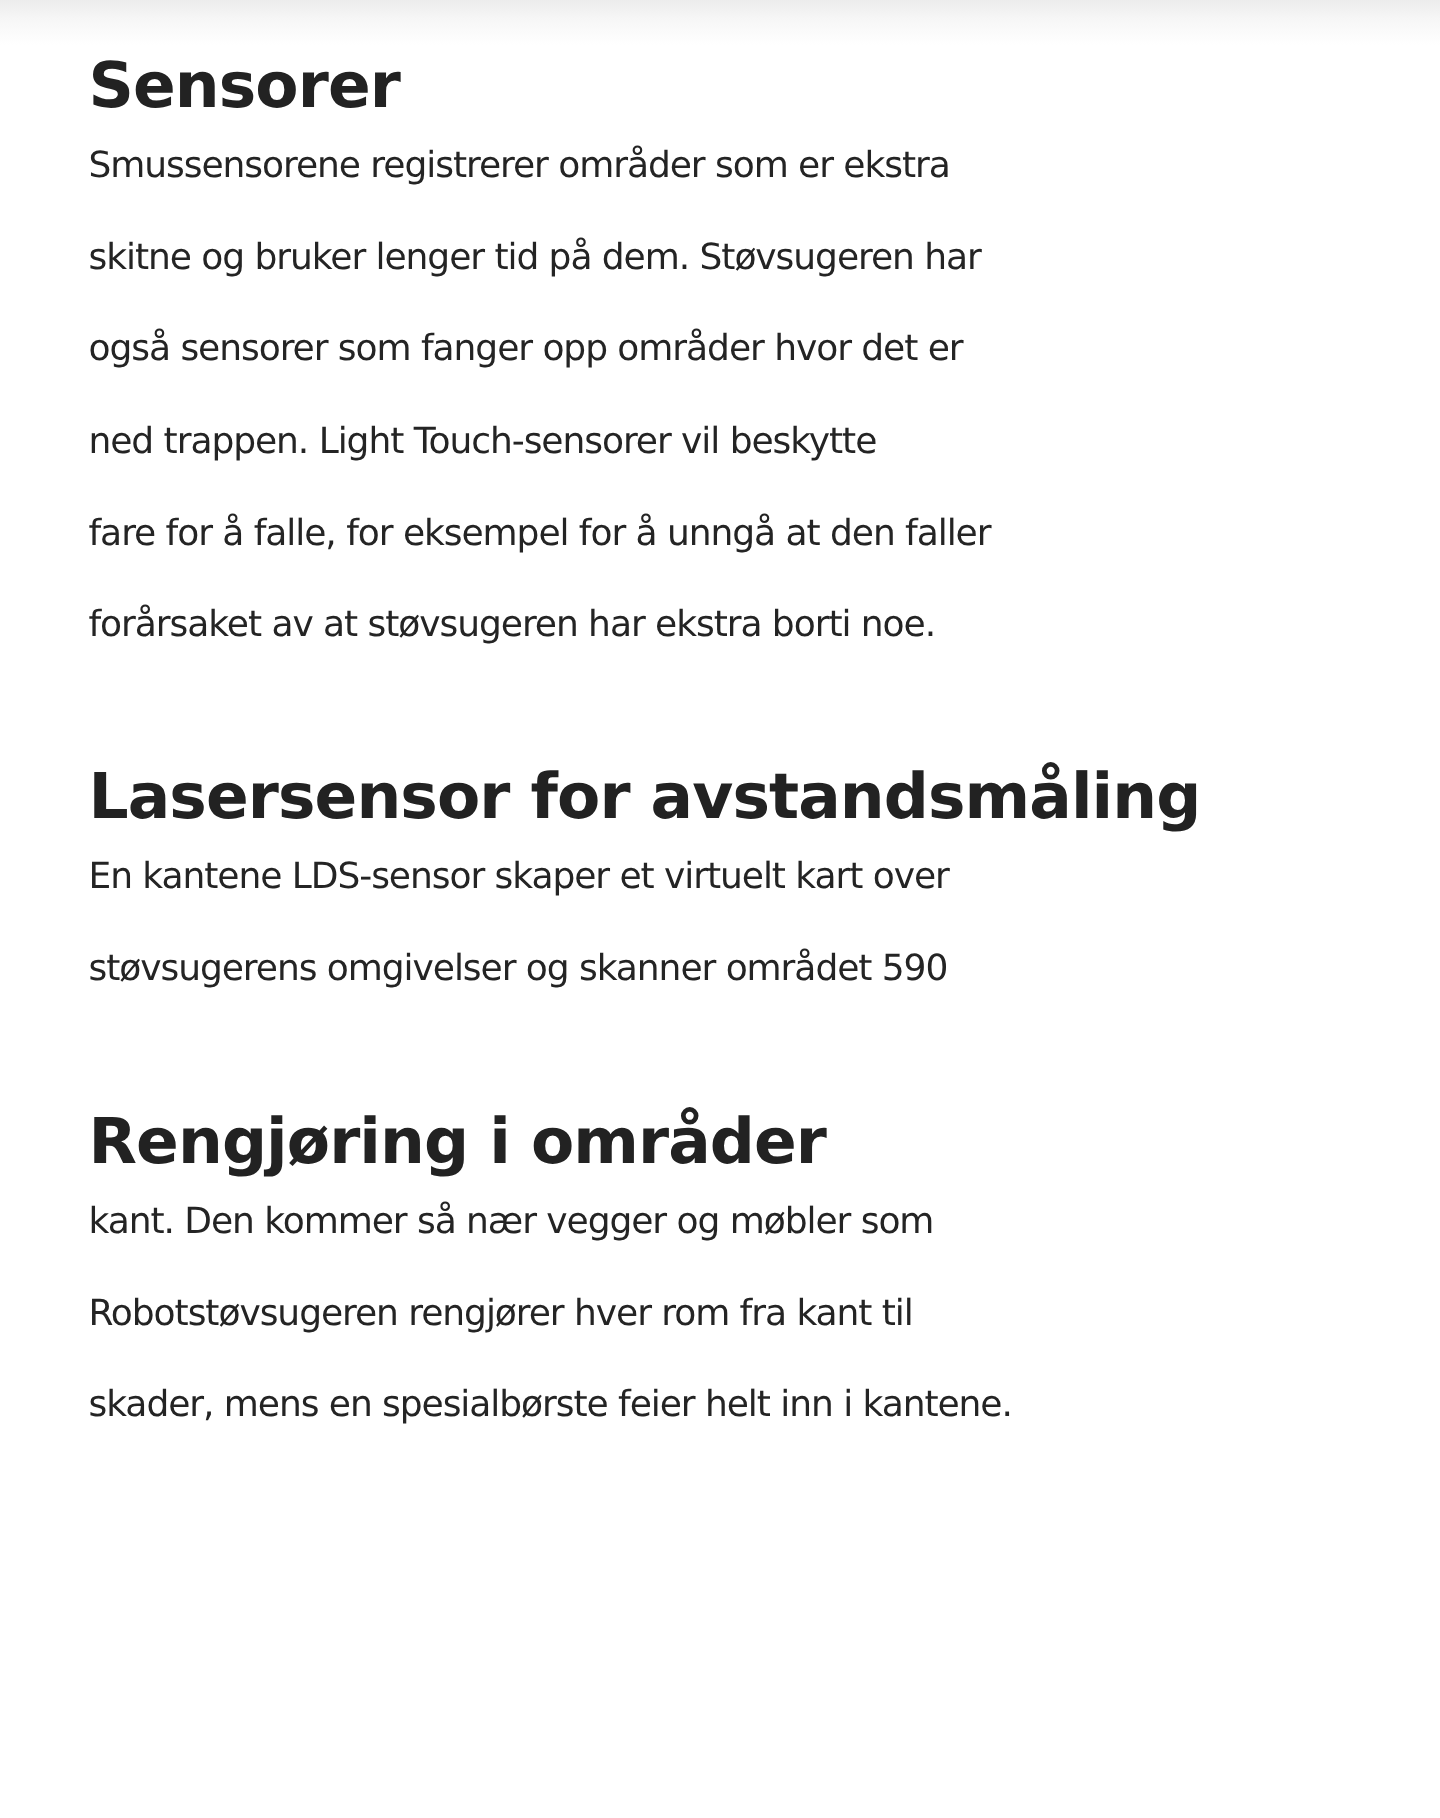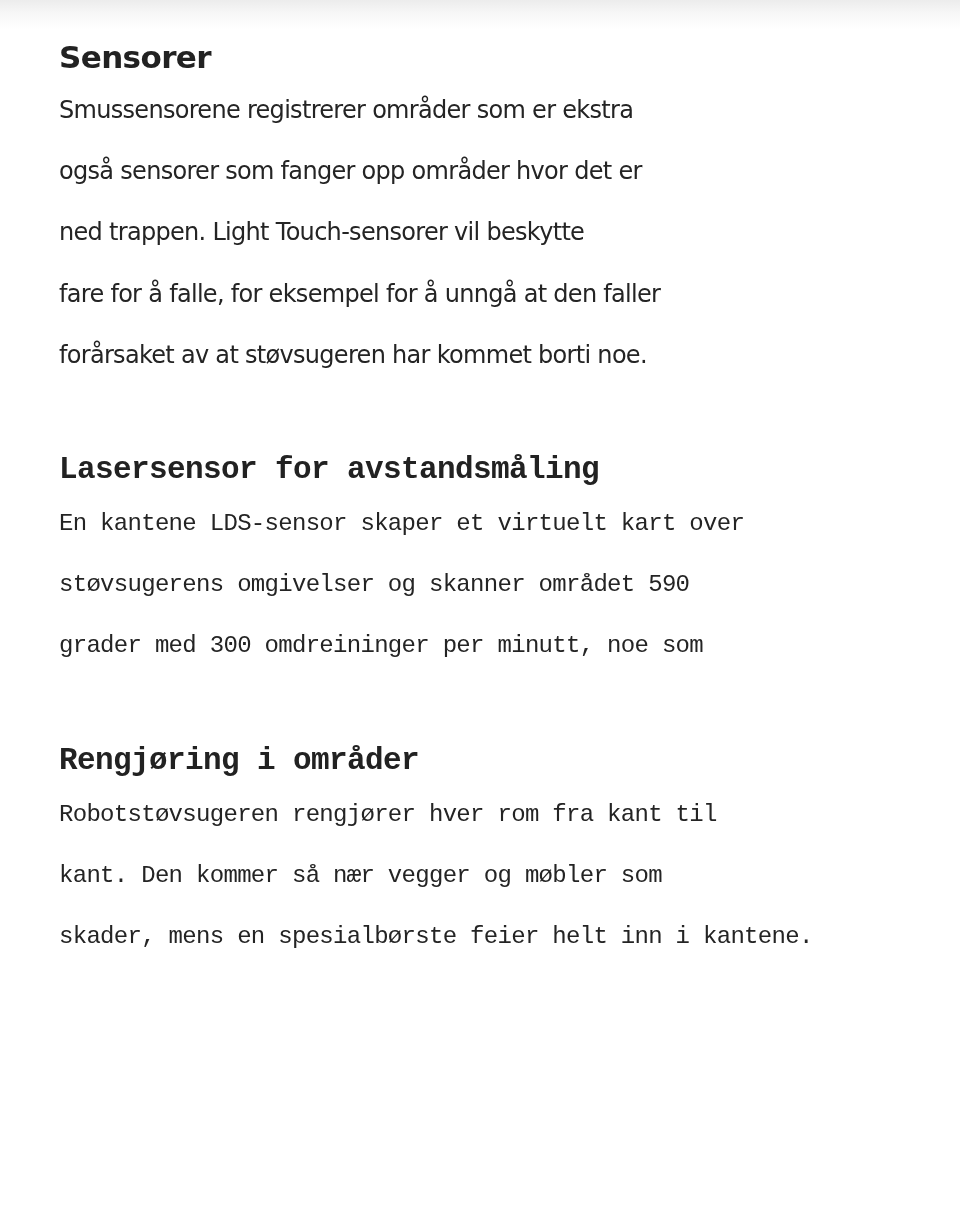--- a/index.html
+++ b/index.html
@@ -25,24 +25,23 @@
       position: absolute;
       left: 59px;
       top: 34px;
       width: 880px;
     }
     .section {
       margin: 0;
     }
     .section + .section {
       margin-top: 61px;
-      font-family: Liberation Mono, monospace;
     }
     .section-heading {
-      font-size: 31px;
+      font-size: 42px;
       font-weight: bold;
       line-height: 46px;
       height: 46px;
       margin: 0;
       letter-spacing: -0.6px;
       color: #222222;
       white-space: nowrap;
     }
     .section-body {
       margin: 0;
@@ -61,38 +60,38 @@
 <body>
 
 <div class="top-shade"></div>
 
 <main class="article">
 
   <section class="section">
     <h2 class="section-heading">Sensorer</h2>
     <p class="section-body">
       <span class="line">Smussensorene registrerer områder som er ekstra</span>
+      <span class="line">skitne og bruker lenger tid på dem. Støvsugeren har</span>
       <span class="line">også sensorer som fanger opp områder hvor det er</span>
       <span class="line">ned trappen. Light Touch-sensorer vil beskytte</span>
       <span class="line">fare for å falle, for eksempel for å unngå at den faller</span>
-      <span class="line">forårsaket av at støvsugeren har kommet borti noe.</span>
+      <span class="line">forårsaket av at støvsugeren har ekstra borti noe.</span>
     </p>
   </section>
 
   <section class="section">
     <h2 class="section-heading">Lasersensor for avstandsmåling</h2>
     <p class="section-body">
       <span class="line">En kantene LDS-sensor skaper et virtuelt kart over</span>
       <span class="line">støvsugerens omgivelser og skanner området 590</span>
-      <span class="line">grader med 300 omdreininger per minutt, noe som</span>
     </p>
   </section>
 
   <section class="section">
     <h2 class="section-heading">Rengjøring i områder</h2>
     <p class="section-body">
+      <span class="line">kant. Den kommer så nær vegger og møbler som</span>
       <span class="line">Robotstøvsugeren rengjører hver rom fra kant til</span>
-      <span class="line">kant. Den kommer så nær vegger og møbler som</span>
       <span class="line">skader, mens en spesialbørste feier helt inn i kantene.</span>
     </p>
   </section>
 
 </main>
 
 </body></html>

